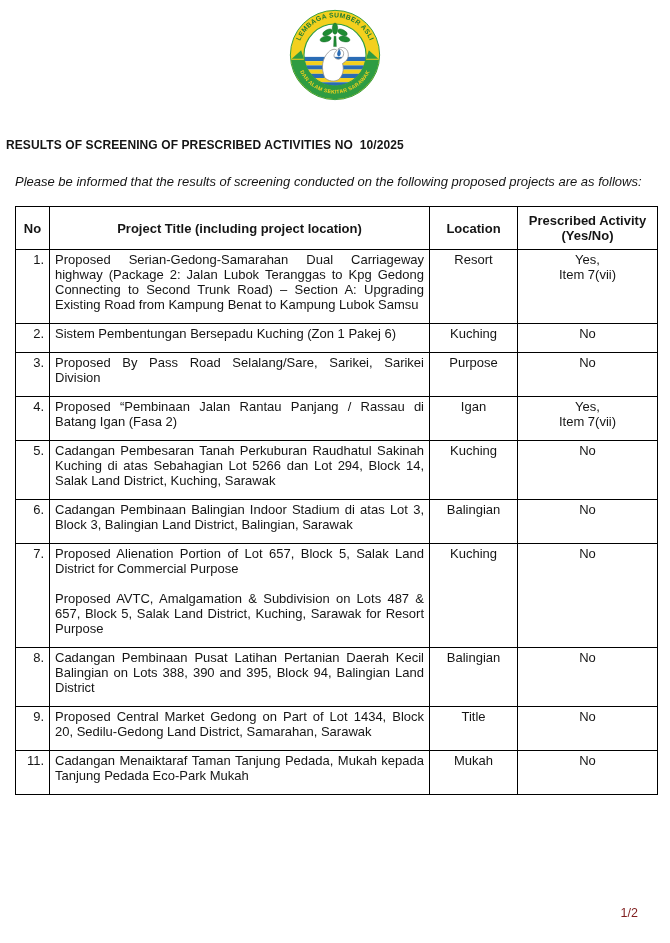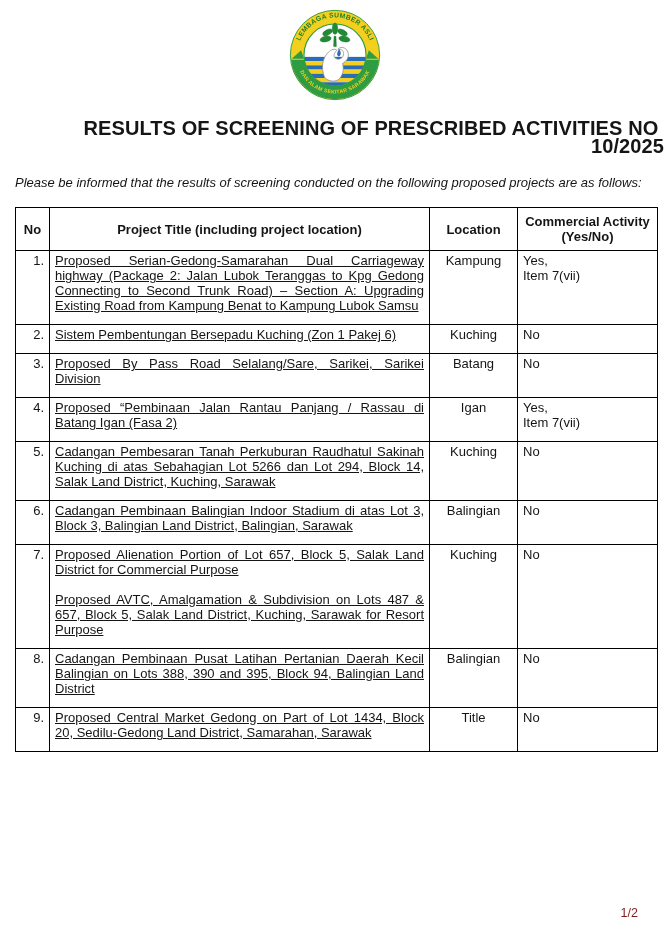--- a/index.html
+++ b/index.html
@@ -14,22 +14,22 @@
   body{
     width:670px;height:943px;background:#ffffff;
     font-family:"Liberation Sans", sans-serif;color:var(--ink);
   }
   .page{position:relative;width:670px;height:943px;overflow:hidden;background:#fff;}
   .logo-wrap{text-align:center;padding-top:8px;height:102px;}
   .ly{fill:var(--c-yellow);}
   .lg{fill:var(--c-green);}
   .lb{fill:var(--c-blue);}
   .title{
-    font-size:20px;font-weight:bold;text-align:right;
-    margin:17px 6px 0 6px;letter-spacing:0.1px;line-height:18px;
+    font-size:12px;font-weight:bold;text-align:left;
+    margin:34px 6px 0 6px;letter-spacing:0.1px;line-height:18px;
   }
   .intro{
     font-size:13px;line-height:17px;text-align:justify;
     margin:19px 13px 0 15px;
     font-style:italic;
   }
   table.results{
     border-collapse:collapse;table-layout:fixed;
     width:642px;margin:16px 2px 0 15px;
   }
@@ -37,23 +37,23 @@
     border:1.5px solid #000;font-size:13px;white-space:pre-line;
   }
   table.results th{
     font-weight:bold;text-align:center;vertical-align:middle;
     padding:6px 3px;line-height:15px;
   }
   table.results td{
     vertical-align:top;line-height:15px;padding:2px 5px 11px 5px;
   }
   td.c-no{text-align:right;padding-right:4px;}
-  td.c-title{text-align:justify;text-decoration:underline;}
+  td.c-title{text-align:justify;}
   td.c-loc{text-align:center;}
-  td.c-pre{text-align:left;}
+  td.c-pre{text-align:center;}
   .pageno{
     position:absolute;top:906px;right:32px;
     font-size:12.5px;color:#7f1d1d;
   }
 </style>
 </head>
 <body>
 
 <div class="page">
 
@@ -118,44 +118,44 @@
       <col style="width:34px">
       <col style="width:380px">
       <col style="width:88px">
       <col style="width:140px">
     </colgroup>
     <thead>
       <tr>
         <th>No</th>
         <th>Project Title (including project location)</th>
         <th>Location</th>
-        <th>Commercial Activity
+        <th>Prescribed Activity
 (Yes/No)</th>
       </tr>
     </thead>
     <tbody>
   <tr>
     <td class="c-no">1.</td>
     <td class="c-title">Proposed Serian-Gedong-Samarahan Dual Carriageway highway (Package 2: Jalan Lubok Teranggas to Kpg Gedong Connecting to Second Trunk Road) – Section A: Upgrading Existing Road from Kampung Benat to Kampung Lubok Samsu</td>
-    <td class="c-loc">Kampung</td>
+    <td class="c-loc">Resort</td>
     <td class="c-pre">Yes,
 Item 7(vii)</td>
   </tr>
 
   <tr>
     <td class="c-no">2.</td>
     <td class="c-title">Sistem Pembentungan Bersepadu Kuching (Zon 1 Pakej 6)</td>
     <td class="c-loc">Kuching</td>
     <td class="c-pre">No</td>
   </tr>
 
   <tr>
     <td class="c-no">3.</td>
     <td class="c-title">Proposed By Pass Road Selalang/Sare, Sarikei, Sarikei Division</td>
-    <td class="c-loc">Batang</td>
+    <td class="c-loc">Purpose</td>
     <td class="c-pre">No</td>
   </tr>
 
   <tr>
     <td class="c-no">4.</td>
     <td class="c-title">Proposed “Pembinaan Jalan Rantau Panjang / Rassau di Batang Igan (Fasa 2)</td>
     <td class="c-loc">Igan</td>
     <td class="c-pre">Yes,
 Item 7(vii)</td>
   </tr>
@@ -191,18 +191,24 @@
   </tr>
 
   <tr>
     <td class="c-no">9.</td>
     <td class="c-title">Proposed Central Market Gedong on Part of Lot 1434, Block 20, Sedilu-Gedong Land District, Samarahan, Sarawak</td>
     <td class="c-loc">Title</td>
     <td class="c-pre">No</td>
   </tr>
 
 
+  <tr>
+    <td class="c-no">11.</td>
+    <td class="c-title">Cadangan Menaiktaraf Taman Tanjung Pedada, Mukah kepada Tanjung Pedada Eco-Park Mukah</td>
+    <td class="c-loc">Mukah</td>
+    <td class="c-pre">No</td>
+  </tr>
 </tbody>
   </table>
 
   <div class="pageno">1/2</div>
 
 </div>
 
 </body></html>

